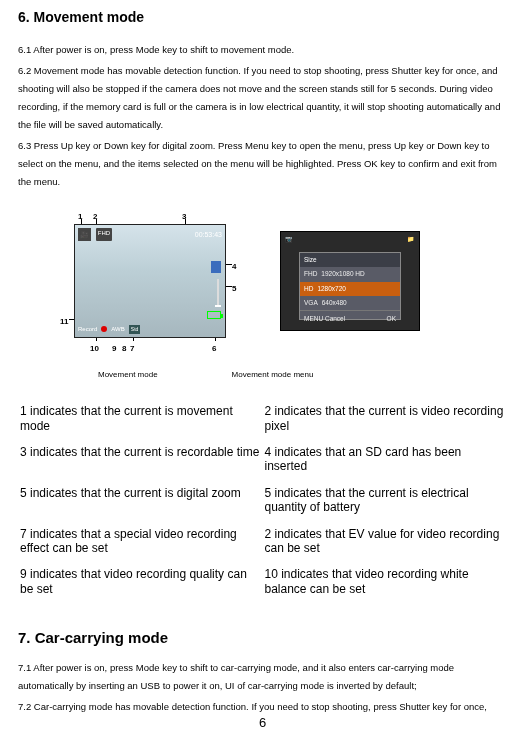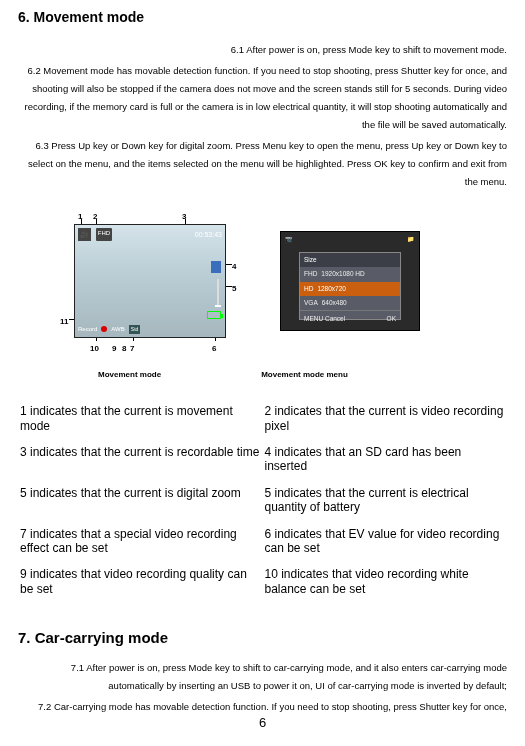--- a/index.html
+++ b/index.html
@@ -8,21 +8,21 @@
       height: 746px;
       font-family: Arial, sans-serif;
       font-size: 9.5px;
       line-height: 1.9;
       color: #000;
       padding: 4px 18px 0 18px;
       background: #fff;
       position: relative;
     }
     h2.section-title { font-size: 14px; font-weight: bold; margin-bottom: 10px; }
-    p.body-text { margin-bottom: 3px; text-align: right; }
+    p.body-text { margin-bottom: 3px; text-align: left; }
     .figures-row { display: flex; gap: 40px; margin: 18px 0 12px 42px; align-items: flex-start; }
     .figure-block { display: flex; flex-direction: column; }
     .camshot1 { position: relative; width: 180px; height: 146px; }
     .camshot1 .screen1 {
       position: absolute; left: 14px; top: 15px; width: 152px; height: 114px;
       background: linear-gradient(180deg,#d5e3ea 0%,#bccfd6 40%,#a6b7be 100%);
       border: 1px solid #222;
     }
     .screen1 .topbar { position:absolute; top:3px; left:3px; right:3px; display:flex; justify-content:space-between; font-size:7px; color:#fff; }
     .screen1 .topbar .left-ic { display:flex; gap:5px; }
@@ -46,21 +46,21 @@
     .camshot2 .menu-panel{
       position:absolute; top:20px; left:18px; right:18px; bottom:10px;
       background:#595b66; border:1px solid #888;
       font-size:6.5px; color:#eee;
     }
     .menu-panel .hdr{background:#3b3e47; color:#fff; padding:1px 4px; font-size:6.5px;}
     .menu-panel .row{padding:1px 4px; display:flex; gap:4px;}
     .menu-panel .row.sel{background:#c95f0f; color:#fff;}
     .menu-panel .footer-row{display:flex; justify-content:space-between; padding:2px 4px; border-top:1px solid #777;}
 
-    .captions-row { display:flex; gap:100px; margin:6px 0 16px 80px; font-size:8px;font-weight:bold; }
+    .captions-row { display:flex; gap:74px; margin:6px 0 16px 80px; font-size:8px; }
     table.indicators { width:100%; border-collapse:collapse; font-size:12px; line-height:1.2; }
     table.indicators td { padding:6px 2px; vertical-align:top; width:50%; }
     .page-num { position:absolute; bottom:10px; left:0; right:0; text-align:center; font-size:13px; }
     h2.second-title { font-size:15px; font-weight:bold; margin-top:22px; margin-bottom:6px;}
   </style>
 </head>
 <body>
 
 <h2 class="section-title">6. Movement mode</h2>
 <p class="body-text">6.1 After power is on, press Mode key to shift to movement mode.</p>
@@ -158,21 +158,21 @@
   <tr>
         <td>3 indicates that the current is recordable time</td>
         <td>4 indicates that an SD card has been inserted</td>
       </tr>
   <tr>
         <td>5 indicates that the current is digital zoom</td>
         <td>5 indicates that the current is electrical quantity of battery</td>
       </tr>
   <tr>
         <td>7 indicates that a special video recording effect can be set</td>
-        <td>6 indicates that EV value for video recording can be set</td>
+        <td>2 indicates that EV value for video recording can be set</td>
       </tr>
   <tr>
         <td>9 indicates that video recording quality can be set</td>
         <td>10 indicates that video recording white balance can be set</td>
       </tr>
 </tbody>
   </table>
 
 <h2 class="second-title">7. Car-carrying mode</h2>
 <p class="body-text">7.1 After power is on, press Mode key to shift to car-carrying mode, and it also enters car-carrying mode automatically by inserting an USB to power it on, UI of car-carrying mode is inverted by default;</p>

